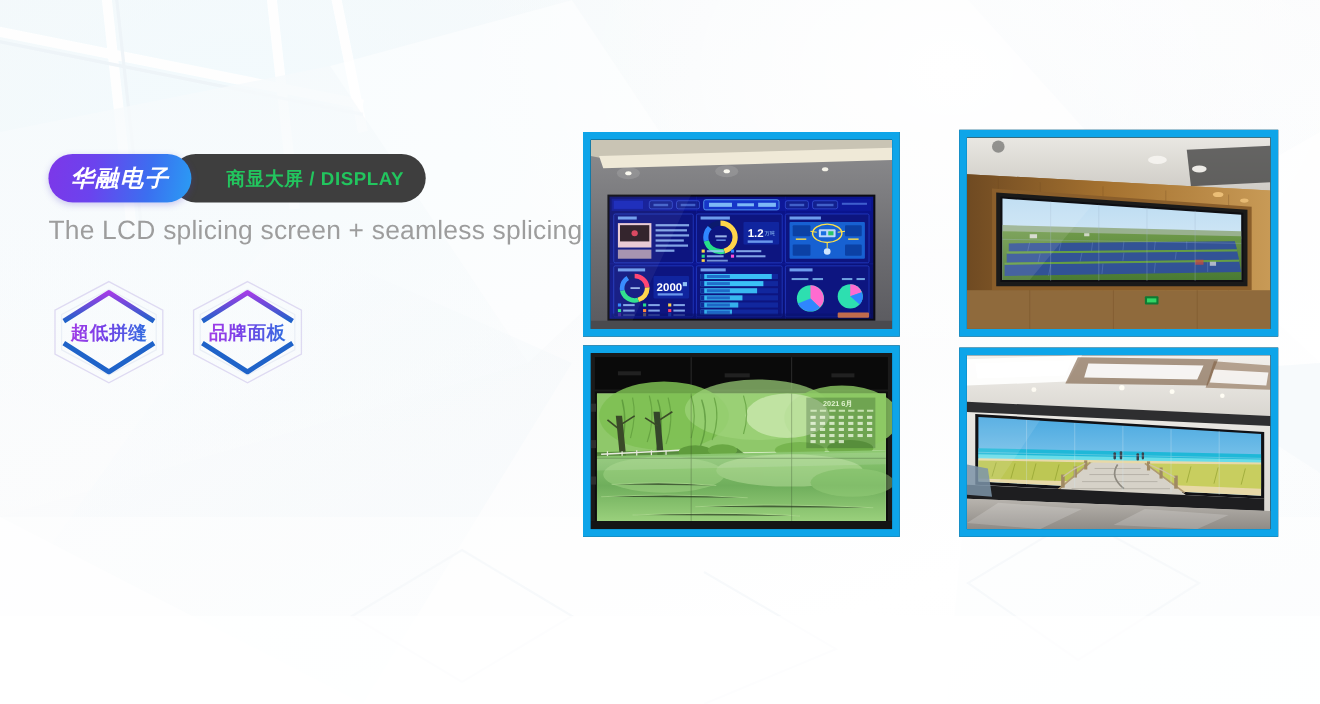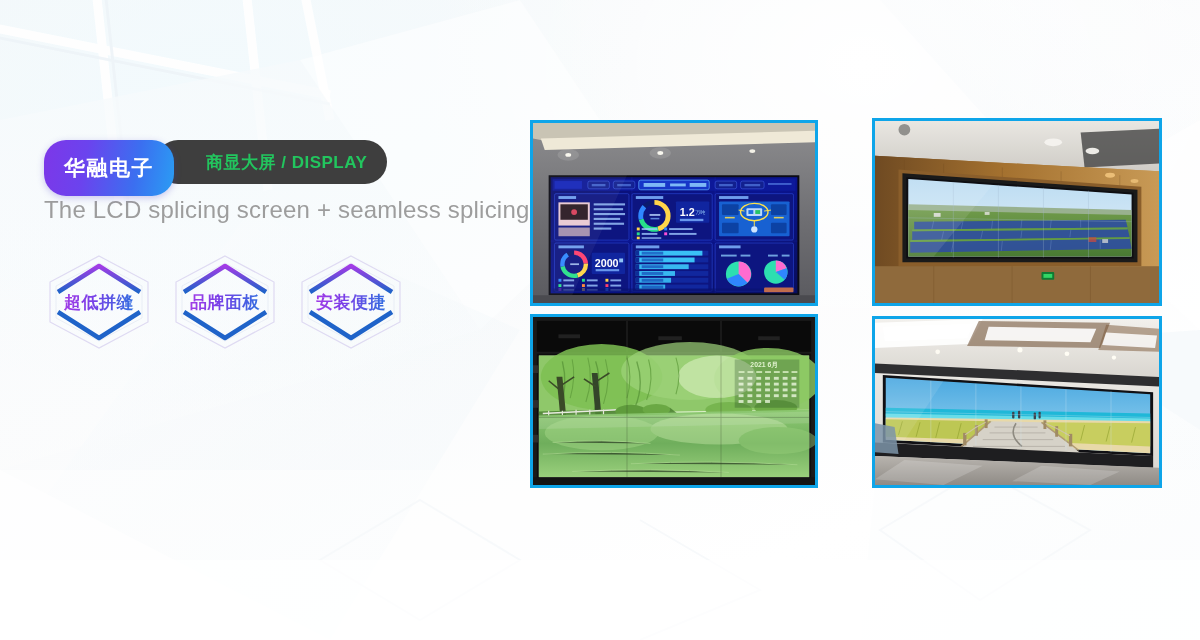--- a/index.html
+++ b/index.html
@@ -62,30 +62,31 @@
     font-weight: 700;
     letter-spacing: .5px;
     white-space: nowrap;
   }
   .brand-pill {
     position: relative;
     z-index: 2;
     display: flex;
     align-items: center;
     justify-content: center;
-    height: 56px;
+    height: 44px;
     padding: 0 20px;
     border-radius: 22px;
     background: linear-gradient(100deg, #7d37e8 0%, #6b43ee 32%, #3b6ff0 70%, #2a9df4 100%);
     color: #ffffff;
     font-size: 21px;
     font-weight: 700;
     letter-spacing: 1.5px;
     box-shadow: 0 2px 7px rgba(80,60,200,.28);
     white-space: nowrap;
+    font-style: italic;
   }
 
   
   .headline {
     margin-top: 26px;
     font-size: 49px;
     font-weight: 700;
     color: #414141;
     letter-spacing: .5px;
     line-height: 1.08;
@@ -130,21 +131,21 @@
     background: linear-gradient(95deg, #a33ce6 0%, #7a3fe8 40%, #2f6fe0 100%);
     -webkit-background-clip: text;
     background-clip: text;
     color: transparent;
     -webkit-text-fill-color: transparent;
   }
 
   
   .photo {
     position: absolute;
-    border: 3px solid #0ea5e9;
+    border: 7px solid #0ea5e9;
     background: #111;
     overflow: hidden;
   }
   .photo .inner { position: absolute; inset: 0; overflow: hidden; }
 
   #photo-dashboard { left: 530px; top: 120px; width: 288px; height: 186px; }
   #photo-solar     { left: 872px; top: 118px; width: 290px; height: 188px; }
   #photo-lake      { left: 530px; top: 314px; width: 288px; height: 174px; }
   #photo-boardwalk { left: 872px; top: 316px; width: 290px; height: 172px; }
 
@@ -247,35 +248,20 @@
           </defs>
           <polygon points="55,6 104,32 104,72 55,98 6,72 6,32" fill="none" stroke="#d9d3f0" stroke-width="1.2" opacity=".85"></polygon>
           <polygon points="55,13 98,36 98,68 55,91 12,68 12,36" fill="none" stroke="#e3e8f2" stroke-width="1" opacity=".7"></polygon>
           <path d="M 14 42 L 55 16 L 96 42" fill="none" stroke="url(#hx2)" stroke-width="4.5" stroke-linejoin="round"></path>
           <path d="M 14 62 L 55 88 L 96 62" fill="none" stroke="#1f63c9" stroke-width="4.5" stroke-linejoin="round"></path>
         </svg>
         <span class="feature-label">品牌面板</span>
       </div>
 
 
-      <div class="feature">
-        <svg viewBox="0 0 110 104" xmlns="http://www.w3.org/2000/svg">
-          <defs>
-            <linearGradient id="hx4" x1="0" y1="0" x2="0" y2="1">
-              <stop offset="0%" stop-color="#a33ce6"></stop>
-                <stop offset="100%" stop-color="#1f63c9"></stop>
-            </linearGradient>
-          </defs>
-          <polygon points="55,6 104,32 104,72 55,98 6,72 6,32" fill="none" stroke="#d9d3f0" stroke-width="1.2" opacity=".85"></polygon>
-          <polygon points="55,13 98,36 98,68 55,91 12,68 12,36" fill="none" stroke="#e3e8f2" stroke-width="1" opacity=".7"></polygon>
-          <path d="M 14 42 L 55 16 L 96 42" fill="none" stroke="url(#hx4)" stroke-width="4.5" stroke-linejoin="round"></path>
-          <path d="M 14 62 L 55 88 L 96 62" fill="none" stroke="#1f63c9" stroke-width="4.5" stroke-linejoin="round"></path>
-        </svg>
-        <span class="feature-label">安装便捷</span>
-      </div>
 
     </div>
   </div>
 
   <div class="photo" id="photo-dashboard">
     <div class="inner">
       <svg viewBox="0 0 288 186" preserveAspectRatio="none" xmlns="http://www.w3.org/2000/svg">
         <defs>
           <linearGradient id="roomwall" x1="0" y1="0" x2="0" y2="1">
             <stop offset="0%" stop-color="#8d8d8f"></stop>

